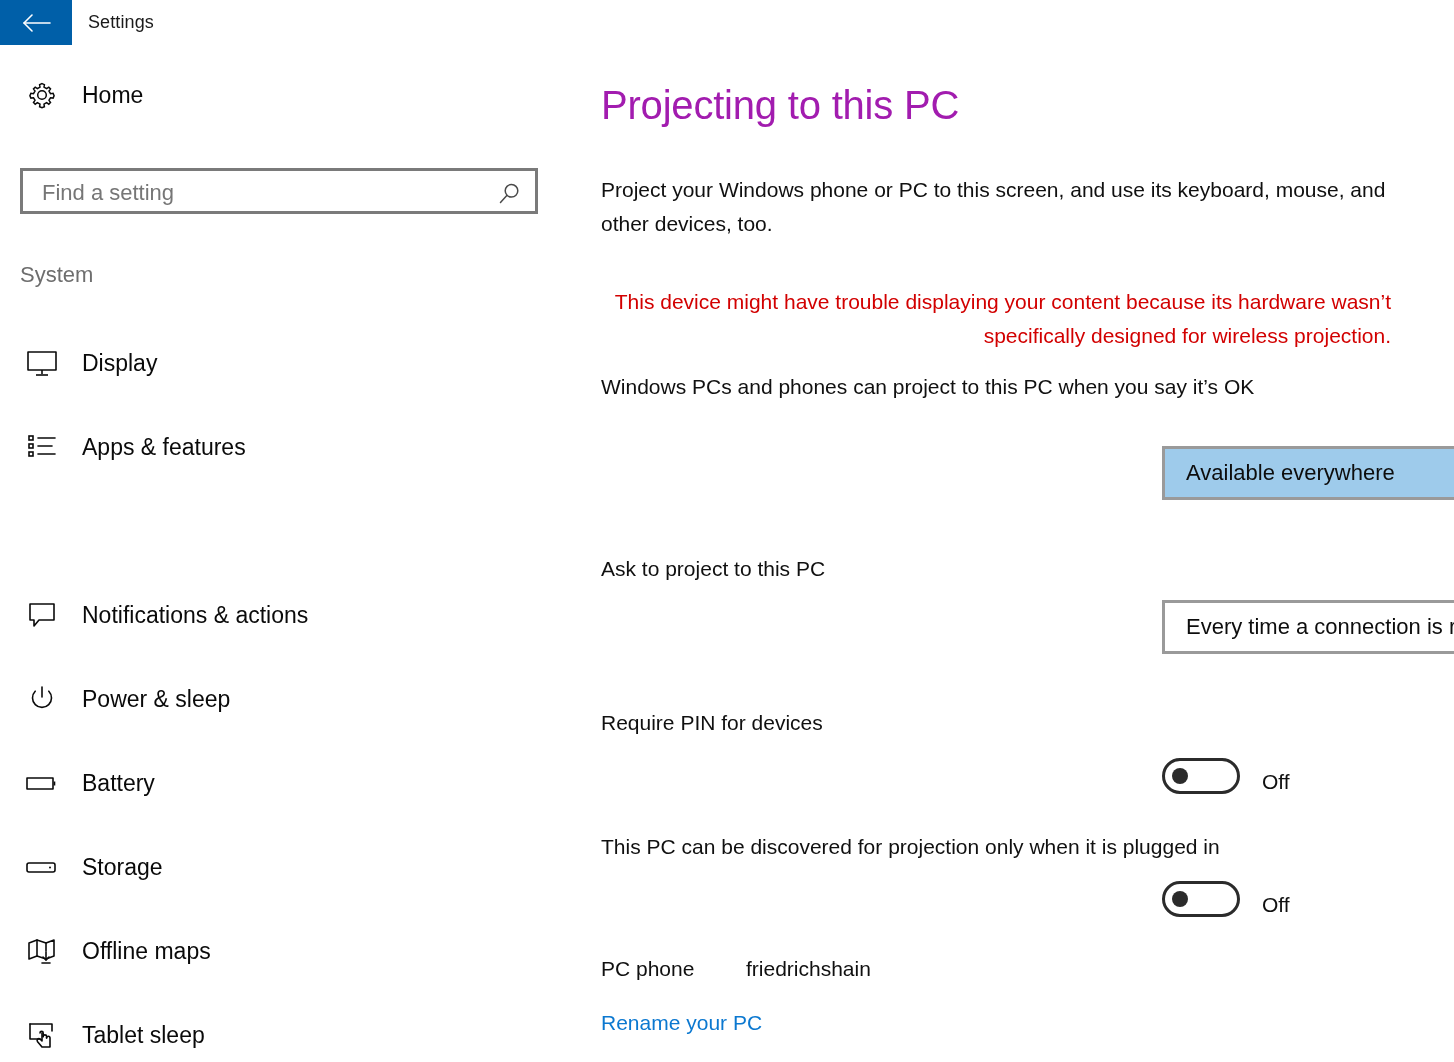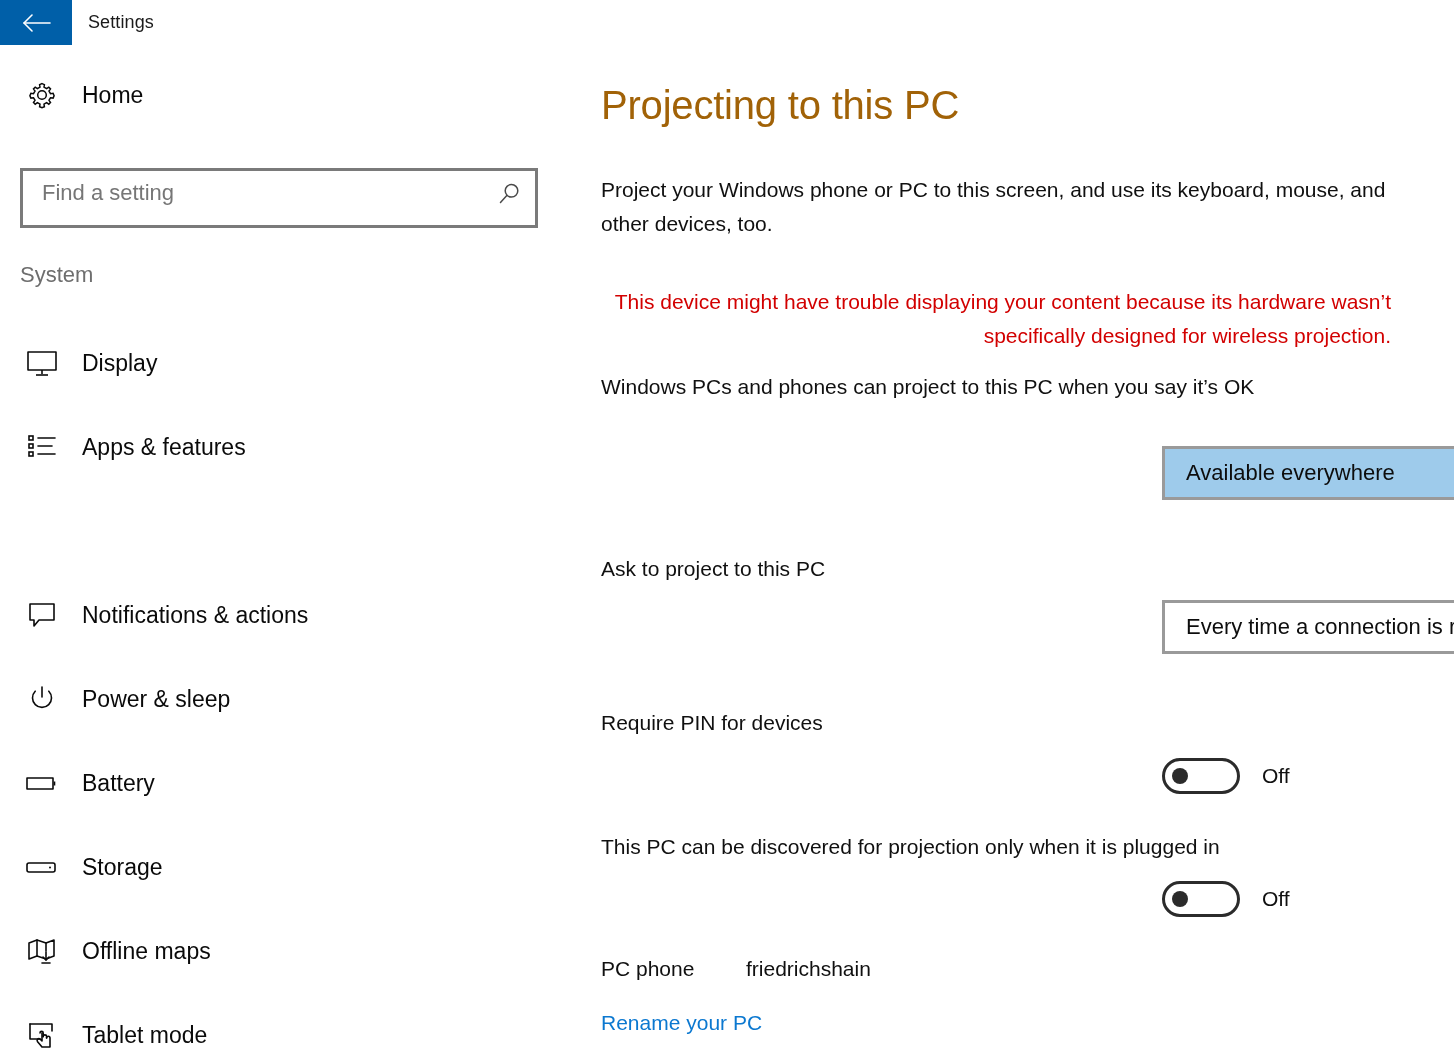--- a/index.html
+++ b/index.html
@@ -82,21 +82,21 @@
   }
 
   #home-row { top: 18px; }
 
   
   #search-box {
     position: absolute;
     left: 20px;
     top: 122px;
     width: 518px;
-    height: 60px;
+    height: 46px;
     box-sizing: border-box;
     border: 3px solid #7a7a7a;
     background: #ffffff;
     display: flex;
     align-items: center;
     cursor: text;
   }
   #search-input {
     position: absolute;
     left: 19px;
@@ -140,21 +140,21 @@
     width: 894px;
     height: 1016px;
     background: #ffffff;
   }
   #page-title {
     position: absolute;
     left: 41px;
     top: 37px;
     font-size: 40px;
     font-weight: 400;
-    color: #a16207;
+    color: #a21caf;
     letter-spacing: -.2px;
     margin: 0;
   }
   .body-text {
     position: absolute;
     left: 41px;
     width: 790px;
     font-size: 21px;
     line-height: 34px;
     color: #101010;
@@ -197,21 +197,21 @@
     font-size: 21px;
     color: #101010;
     white-space: nowrap;
   }
 
   
   .toggle-row {
     position: absolute;
     left: 602px;
     display: flex;
-    align-items: center;
+    align-items: flex-end;
     height: 36px;
   }
   .toggle {
     width: 78px;
     height: 36px;
     box-sizing: border-box;
     border: 3px solid #2b2b2b;
     border-radius: 18px;
     background: #ffffff;
     position: relative;
@@ -378,21 +378,21 @@
   <div class="nav-row" style="top:958px">
     <span class="nav-icon">
       <svg width="32" height="32" viewBox="0 0 32 32" fill="none" stroke="#0a0a0a" stroke-width="1.6" stroke-linejoin="round" stroke-linecap="round">
         <path d="M4 5 H26 V12"></path>
         <path d="M4 5 V20 H14"></path>
         <path d="M16 14 V22 l-2-2 a1.8 1.8 0 0 0-2.6 2.4 L16 28 h8 V19 a1.7 1.7 0 0 0-3.4 0"></path>
         <path d="M20.6 19 V17.6 a1.7 1.7 0 0 0-3.4 0"></path>
         <path d="M17.2 17.6 V14 a1.6 1.6 0 0 0-3.2 0"></path>
       </svg>
     </span>
-    <span class="nav-label">Tablet mode</span>
+    <span class="nav-label">Tablet sleep</span>
   </div>
 </div>
 
 <div id="main">
 
   <h1 id="page-title">Projecting to this PC</h1>
 
   <div class="body-text" id="intro-text">Project your Windows phone or PC to this screen, and use its keyboard, mouse, and other devices, too.</div>
 
   <div class="body-text" id="warning-text">This device might have trouble displaying your content because its hardware wasn’t specifically designed for wireless projection.</div>

